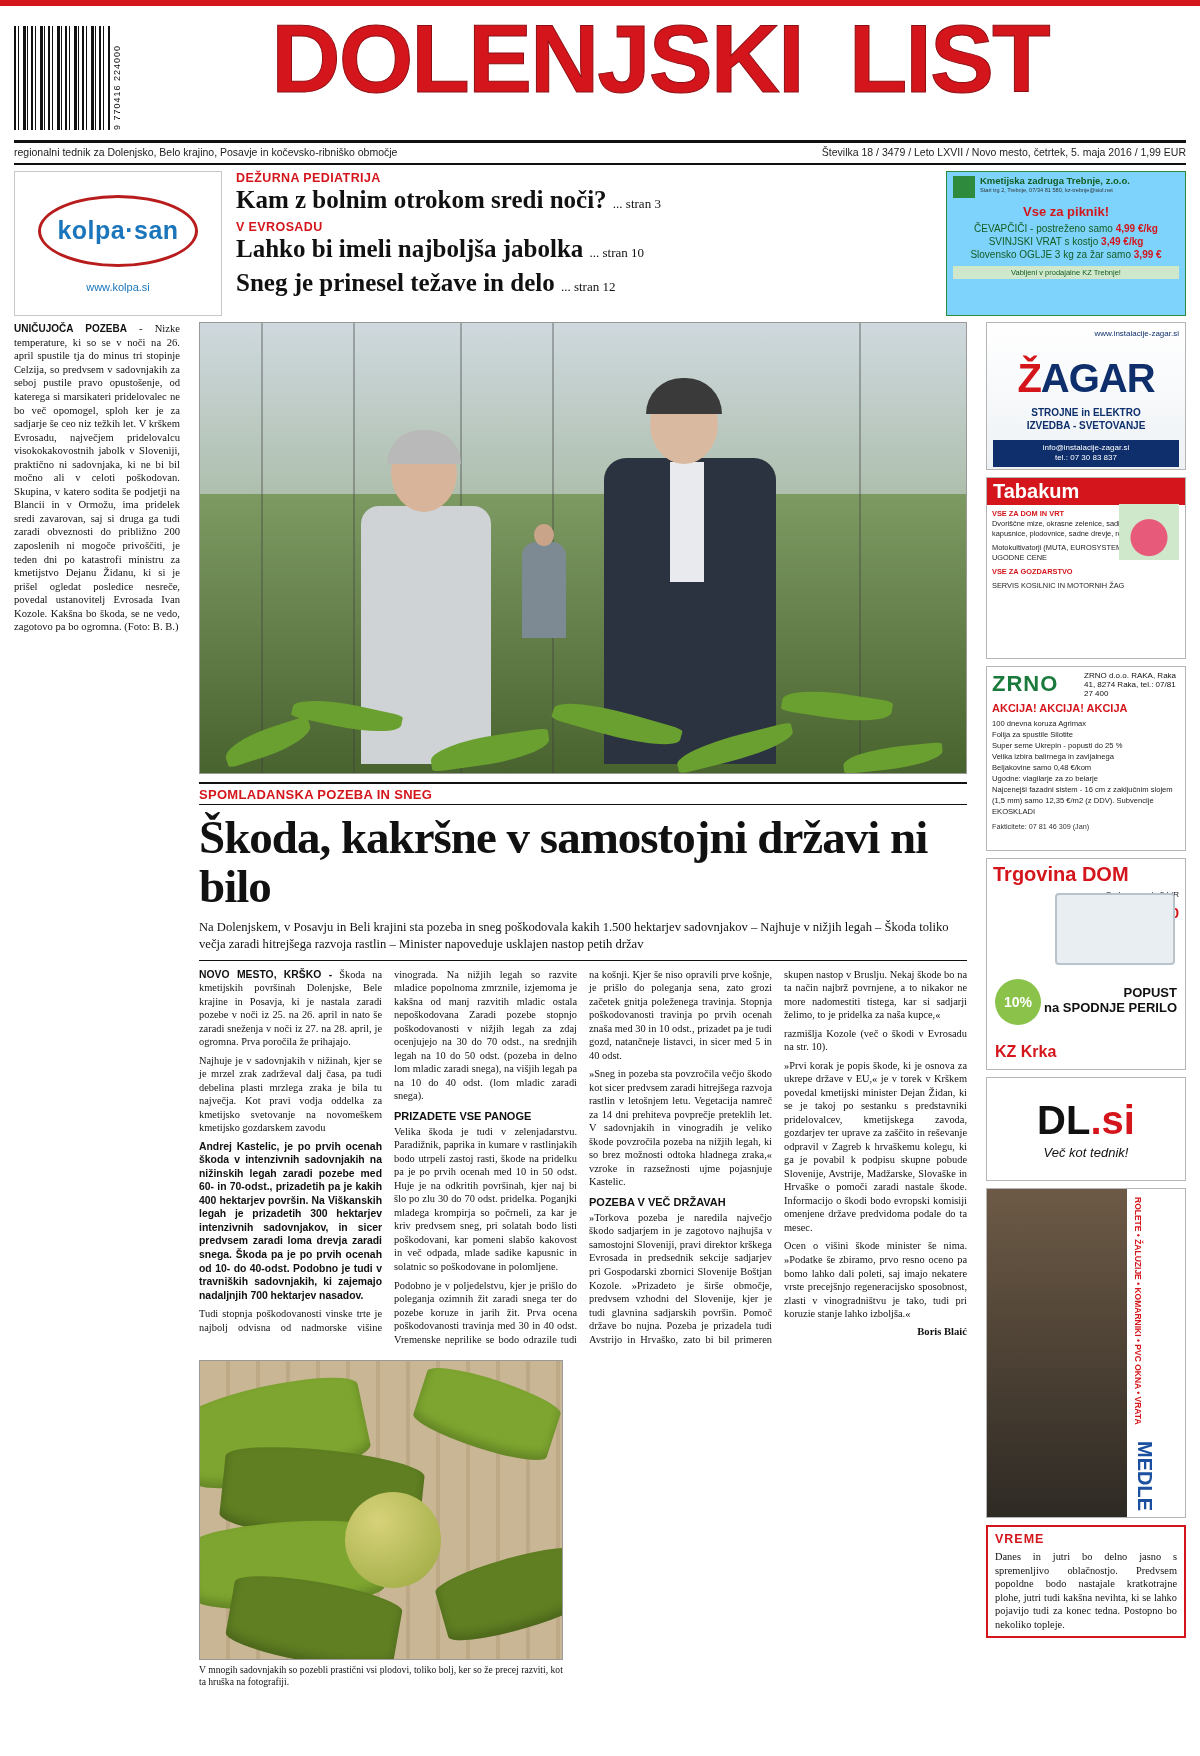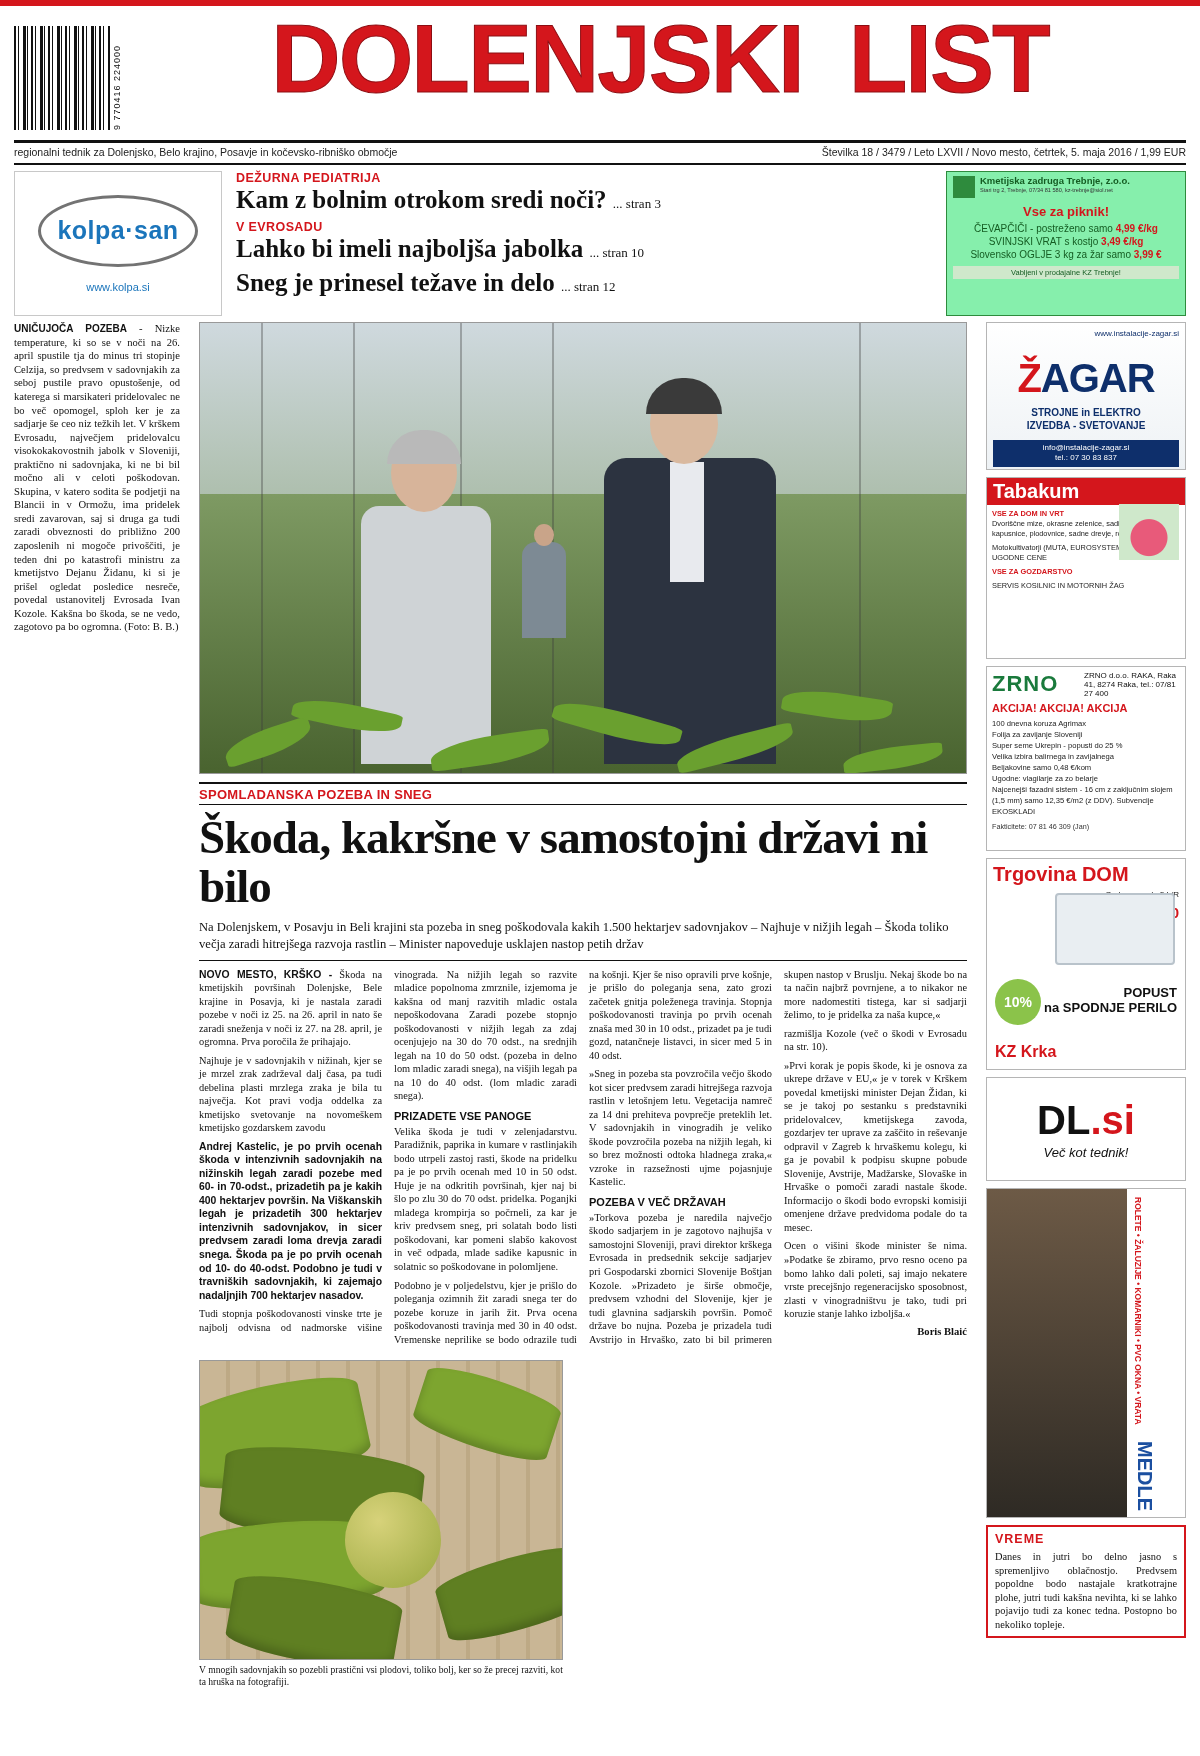--- a/index.html
+++ b/index.html
@@ -49,35 +49,35 @@
   .promo {
     display:flex; gap:8px; margin-top:6px; height:145px;
   }
   .promo-left {
     width:208px; border:1px solid #c8c8c8; background:#fff;
     display:flex; flex-direction:column; align-items:center; justify-content:center;
     position:relative;
   }
   .kolpa-logo {
     width:160px; height:72px; border-radius:50%/50%;
-    border:3px solid #737373; color:#1b75bb;
+    border:3px solid #b91c1c; color:#1b75bb;
     display:flex; align-items:center; justify-content:center;
     font-family:"Liberation Sans", sans-serif; font-weight:bold; font-size:25px;
     letter-spacing:0.5px;
   }
   .kolpa-sub { font-family:"Liberation Sans", sans-serif; font-size:11px; color:#1b75bb; margin-top:14px; }
   .promo-mid { flex:1; padding-left:6px; }
   .kicker {
     font-family:"Liberation Sans", sans-serif; font-weight:bold;
     font-size:12.5px; color:#d4161c; letter-spacing:0.4px; text-transform:uppercase;
   }
   .headline-line { font-size:25px; font-weight:bold; line-height:1.12; margin:1px 0 6px 0; }
   .headline-line .pg { font-size:13px; font-weight:normal; }
   .promo-right {
-    width:240px; border:1px solid #2e8b3d; background:#86efac;
+    width:240px; border:1px solid #2e8b3d; background:#7dd3fc;
     font-family:"Liberation Sans", sans-serif; padding:4px 6px; position:relative;
   }
   .kz-head { display:flex; gap:5px; align-items:flex-start; }
   .kz-mark { width:22px; height:22px; background:#2e8b3d; flex:none; }
   .kz-name { font-size:9.5px; font-weight:bold; color:#145c22; line-height:1.15; }
   .kz-addr { font-size:5.6px; color:#333; line-height:1.2; }
   .kz-title { text-align:center; color:#d4161c; font-weight:bold; font-size:13px; margin:6px 0 4px; }
   .kz-item { text-align:center; font-size:10px; color:#145c22; margin:2px 0; }
   .kz-item b { color:#d4161c; }
   .kz-foot { text-align:center; font-size:7.5px; color:#145c22; background:#cfe8cb; margin-top:6px; padding:2px; }
@@ -373,21 +373,21 @@
         </div>
       </div>
 
       <div class="ad ad-zrno">
         <div style="display:flex; justify-content:space-between; align-items:flex-start">
           <div class="zrno-logo">ZRNO</div>
           <div class="tiny" style="text-align:left; max-width:96px">ZRNO d.o.o. RAKA, Raka 41, 8274 Raka, tel.: 07/81 27 400</div>
         </div>
         <div class="zrno-akcija">AKCIJA! AKCIJA! AKCIJA</div>
         <div class="zrno-li">100 dnevna koruza Agrimax</div>
-        <div class="zrno-li">Folija za zavijanje Sloveniji</div>
+        <div class="zrno-li">Folija za spustile Silotite</div>
         <div class="zrno-li">Super seme Ukrepin - popusti do 25 %</div>
         <div class="zrno-li">Velika izbira balirnega in zavijalnega</div>
         <div class="zrno-li">Beljakovine samo 0,48 €/kom</div>
         <div class="zrno-li">Ugodne: vlagilarje za zo belarje</div>
         <div class="zrno-li">Najcenejši fazadni sistem - 16 cm z zaključnim slojem (1,5 mm) samo 12,35 €/m2 (z DDV). Subvencije EKOSKLADI</div>
         <div class="zrno-foot">Fakticitete: 07 81 46 309 (Jan)</div>
       </div>
 
       <div class="ad ad-dom">
         <div class="dom-title">Trgovina DOM</div>

